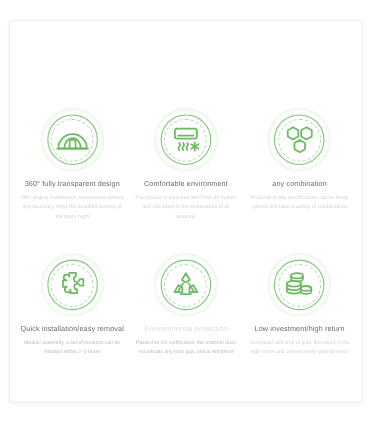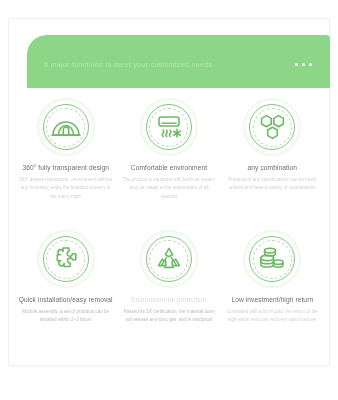--- a/index.html
+++ b/index.html
@@ -175,28 +175,20 @@
   }
   .card-desc.darker { color: #b6bcb6; }
 </style>
 </head>
 <body>
 
 <div id="page">
 
   <div class="panel"></div>
 
-  <div class="header">
-    <div class="header-title">6 major functions to meet your customized needs</div>
-    <div class="header-dots">
-      <i></i>
-      <i></i>
-      <i></i>
-    </div>
-  </div>
 
   <div class="content">
     <div class="grid">
 
       <div class="card">
         <div class="badge">
           <svg width="30" height="26" viewBox="0 0 30 26" aria-hidden="true">
             <path d="M2 21 A13 13 0 0 1 28 21 Z"></path>
             <path d="M7.5 21 A7.5 9.5 0 0 1 22.5 21"></path>
             <path d="M12.3 21 L12.3 15.6 A2.7 2.7 0 0 1 17.7 15.6 L17.7 21"></path>

